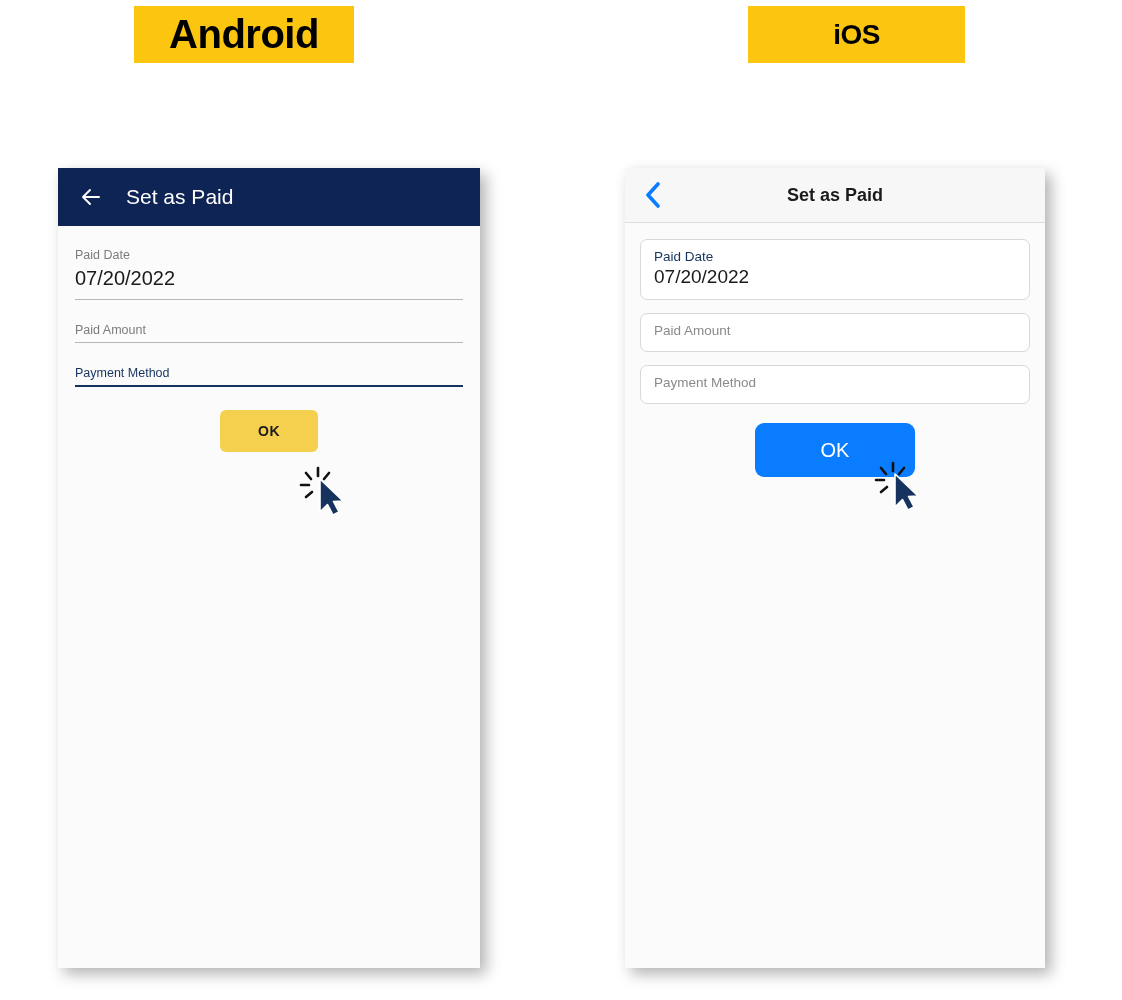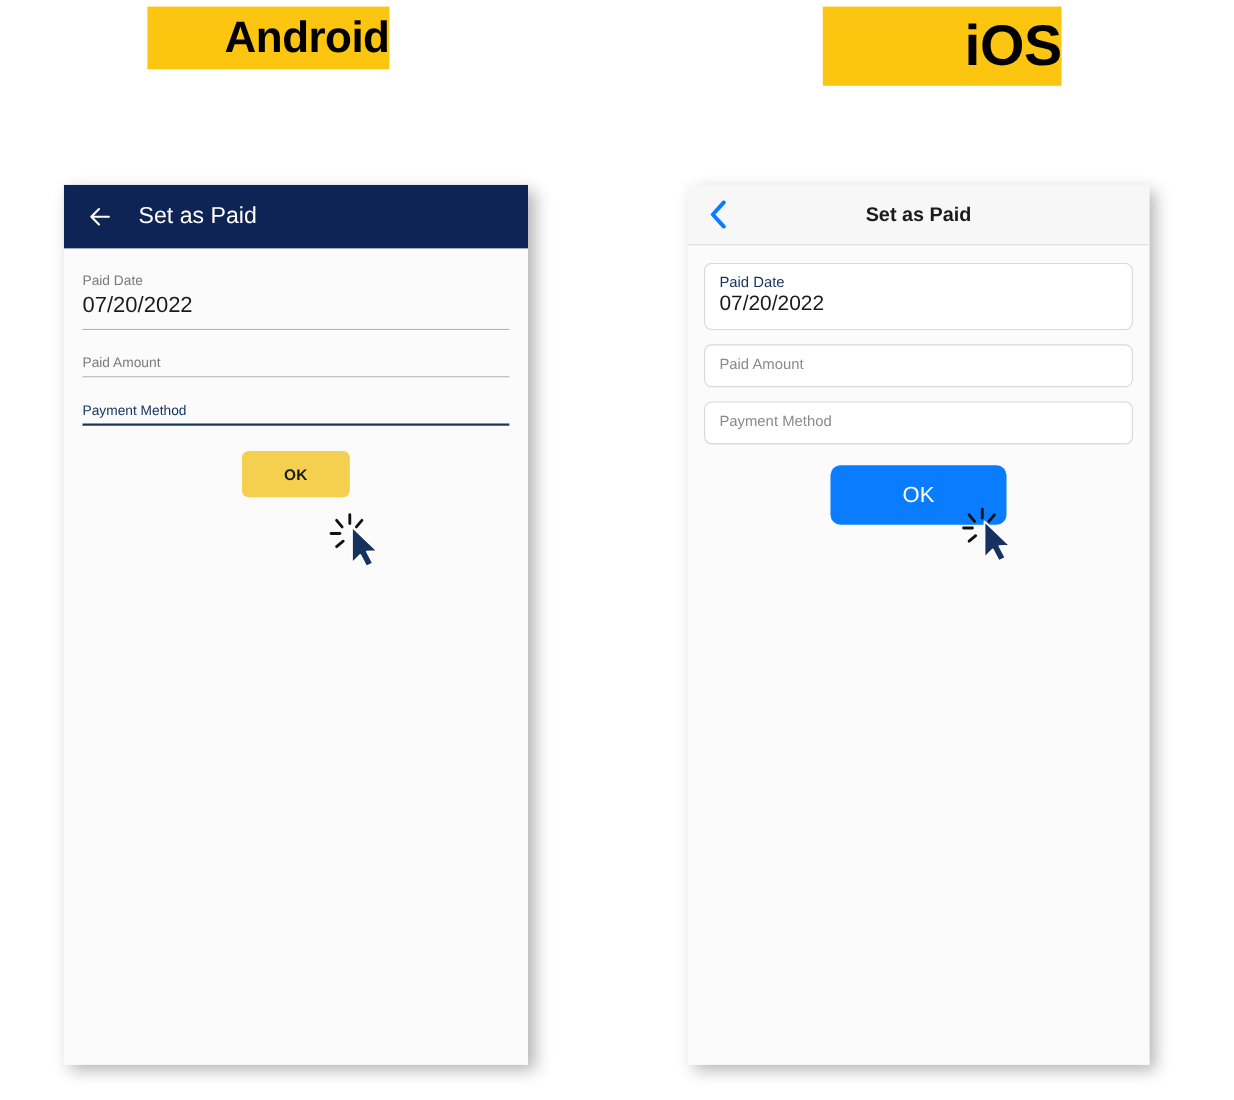--- a/index.html
+++ b/index.html
@@ -14,32 +14,32 @@
     font-family: "Liberation Sans", sans-serif;
     overflow: hidden;
   }
 
   
   .badge {
     position: absolute;
     background: #FCC510;
     display: flex;
     align-items: center;
-    justify-content: flex-end;
+    justify-content: center;
     font-weight: bold;
     color: #000000;
     letter-spacing: -0.5px;
   }
   #badge-android {
     left: 134px; top: 6px; width: 220px; height: 57px;
     font-size: 40px;
   }
   #badge-ios {
-    left: 748px; top: 6px; width: 217px; height: 72px;
-    font-size: 52px;
+    left: 748px; top: 6px; width: 217px; height: 57px;
+    font-size: 28px;
   }
 
   
   .phone {
     position: absolute;
     background: #fbfbfb;
     box-shadow: 6px 6px 14px rgba(0,0,0,0.30);
     overflow: hidden;
     margin-top: 48px;
   }

